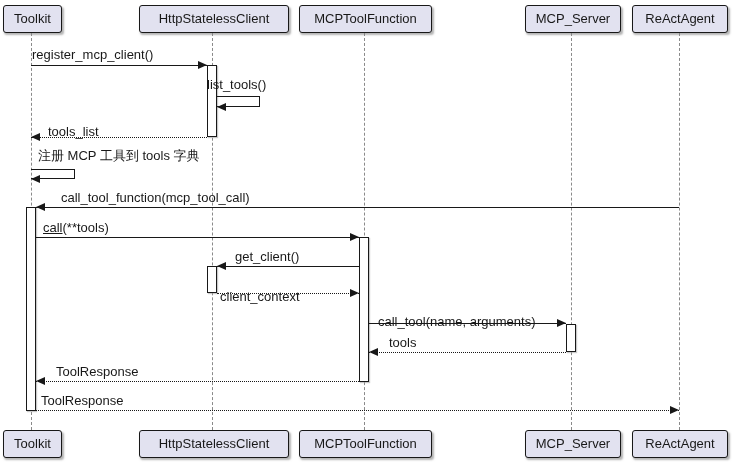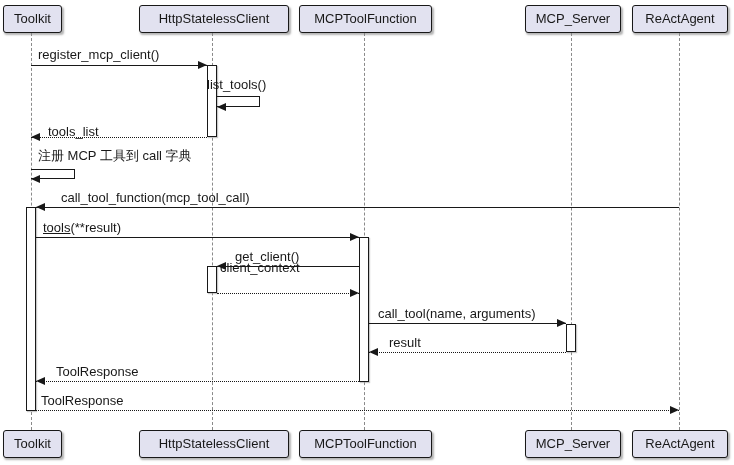--- a/index.html
+++ b/index.html
@@ -64,75 +64,75 @@
   <div class="pbox" style="left:525px; top:5px; width:96px">MCP_Server</div>
   <div class="pbox" style="left:632px; top:5px; width:96px">ReActAgent</div>
 
   <div class="pbox" style="left:3px;   top:430px; width:59px">Toolkit</div>
   <div class="pbox" style="left:139px; top:430px; width:150px">HttpStatelessClient</div>
   <div class="pbox" style="left:299px; top:430px; width:133px">MCPToolFunction</div>
   <div class="pbox" style="left:525px; top:430px; width:96px">MCP_Server</div>
   <div class="pbox" style="left:632px; top:430px; width:96px">ReActAgent</div>
 
   <div>
-    <div class="mlabel" style="left:38px; top:47px">register_mcp_client()</div>
+    <div class="mlabel" style="left:32px; top:47px">register_mcp_client()</div>
     <div class="mline solid" style="left:31px; top:65px; width:176px"></div>
     <div class="ah right" style="left:198px; top:61px"></div>
   </div>
 
   <div>
     <div class="mlabel" style="left:207px; top:77px">list_tools()</div>
     <div class="selfloop" style="left:217px; top:96px; width:43px; height:11px"></div>
     <div class="ah left" style="left:217px; top:103px"></div>
   </div>
 
   <div>
     <div class="mlabel" style="left:48px; top:124px">tools_list</div>
     <div class="mline dotted" style="left:31px; top:137px; width:176px"></div>
     <div class="ah left" style="left:31px; top:133px"></div>
   </div>
 
   <div>
-    <div class="mlabel" style="left:38px; top:148px">注册 MCP 工具到 call 字典</div>
+    <div class="mlabel" style="left:38px; top:148px">注册 MCP 工具到 tools 字典</div>
     <div class="selfloop" style="left:31px; top:169px; width:44px; height:10px"></div>
     <div class="ah left" style="left:31px; top:175px"></div>
   </div>
 
   <div>
     <div class="mlabel" style="left:61px; top:190px">call_tool_function(mcp_tool_call)</div>
     <div class="mline solid" style="left:36px; top:207px; width:643px"></div>
     <div class="ah left" style="left:36px; top:203px"></div>
   </div>
 
   <div>
-    <div class="mlabel" style="left:43px; top:220px"><span class="ul">tools</span><span>(**result)</span></div>
+    <div class="mlabel" style="left:43px; top:220px"><span class="ul">call</span><span>(**tools)</span></div>
     <div class="mline solid" style="left:36px; top:237px; width:323px"></div>
     <div class="ah right" style="left:350px; top:233px"></div>
   </div>
 
   <div>
     <div class="mlabel" style="left:235px; top:249px">get_client()</div>
     <div class="mline solid" style="left:217px; top:266px; width:142px"></div>
     <div class="ah left" style="left:217px; top:262px"></div>
   </div>
 
   <div>
-    <div class="mlabel" style="left:220px; top:260px">client_context</div>
+    <div class="mlabel" style="left:220px; top:289px">client_context</div>
     <div class="mline dotted" style="left:217px; top:293px; width:142px"></div>
     <div class="ah right" style="left:350px; top:289px"></div>
   </div>
 
   <div>
-    <div class="mlabel" style="left:378px; top:306px">call_tool(name, arguments)</div>
+    <div class="mlabel" style="left:378px; top:314px">call_tool(name, arguments)</div>
     <div class="mline solid" style="left:369px; top:323px; width:197px"></div>
     <div class="ah right" style="left:557px; top:319px"></div>
   </div>
 
   <div>
-    <div class="mlabel" style="left:389px; top:335px">result</div>
+    <div class="mlabel" style="left:389px; top:335px">tools</div>
     <div class="mline dotted" style="left:369px; top:352px; width:197px"></div>
     <div class="ah left" style="left:369px; top:348px"></div>
   </div>
 
   <div>
     <div class="mlabel" style="left:56px; top:364px">ToolResponse</div>
     <div class="mline dotted" style="left:36px; top:381px; width:323px"></div>
     <div class="ah left" style="left:36px; top:377px"></div>
   </div>
 

